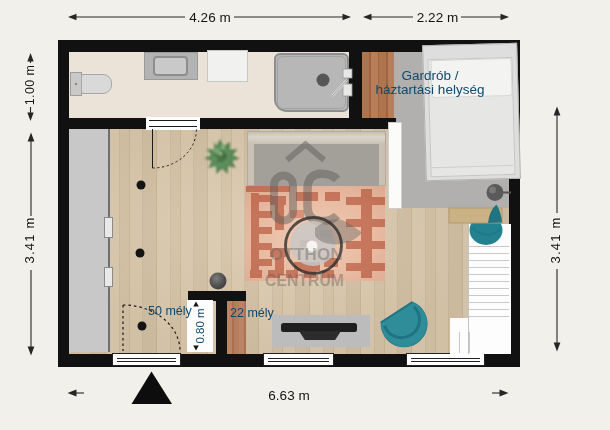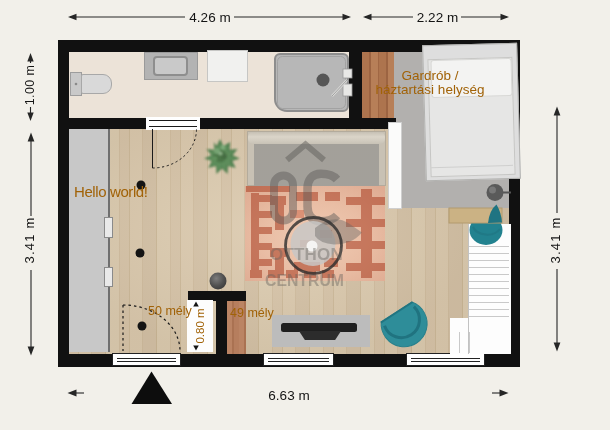--- a/index.html
+++ b/index.html
@@ -1,19 +1,19 @@
 <!DOCTYPE html>
 <html><head>
 <meta charset="utf-8">
 <style>
   html,body{margin:0;padding:0;}
   body{width:610px;height:430px;background:#f2f0ea;font-family:"Liberation Sans",sans-serif;overflow:hidden;}
   #stage{position:relative;width:610px;height:430px;}
   .abs{position:absolute;}
-  .txt{position:absolute;color:#a16207;white-space:nowrap;}
+  .txt{position:absolute;color:#0c4a6e;white-space:nowrap;}
 </style>
 </head>
 <body>
 <div id="stage">
 
   <div class="abs" id="bathfloor" style="left:69px;top:52px;width:280px;height:66px;background:#ece3d8;"></div>
   <div class="abs" id="wood" style="left:69px;top:129px;width:441px;height:225px;
       background:
       repeating-linear-gradient(90deg,
         #d6c3a7 0px, #d6c3a7 9px, #ccb898 9px, #ccb898 10px,
@@ -264,18 +264,17 @@
       <text x="437.5" y="21.5" text-anchor="middle">2.22 m</text>
       <text x="289" y="400" text-anchor="middle">6.63 m</text>
       <text x="30" y="85" text-anchor="middle" transform="rotate(-90 30 85)" dy="3.5" font-size="12.5" letter-spacing="0.4">1.00 m</text>
       <text x="30" y="240" text-anchor="middle" transform="rotate(-90 30 240)" dy="3.5" font-size="13" letter-spacing="1.2">3.41 m</text>
       <text x="556" y="240" text-anchor="middle" transform="rotate(-90 556 240)" dy="3.5" font-size="13" letter-spacing="1.2">3.41 m</text>
     </g>
 
     <polygon points="151.5,371.5 131.5,404 172,404" fill="#0d0d0d"></polygon>
   </svg>
 
-  <div class="txt" style="left:74px;top:183px;font-size:15px;letter-spacing:-0.4px;">Hello world!</div>
   <div class="txt" style="left:330px;top:69px;width:200px;text-align:center;font-size:13.5px;line-height:14px;">Gardrób /<br>háztartási helység</div>
   <div class="txt" style="left:148px;top:304px;font-size:12.5px;">50 mély</div>
-  <div class="txt" style="left:230px;top:306px;font-size:12.5px;">49 mély</div>
+  <div class="txt" style="left:230px;top:306px;font-size:12.5px;">22 mély</div>
 
 </div>
 
 </body></html>

